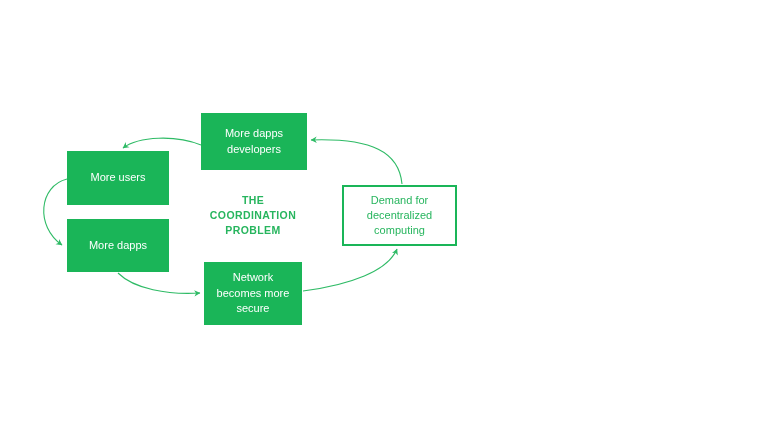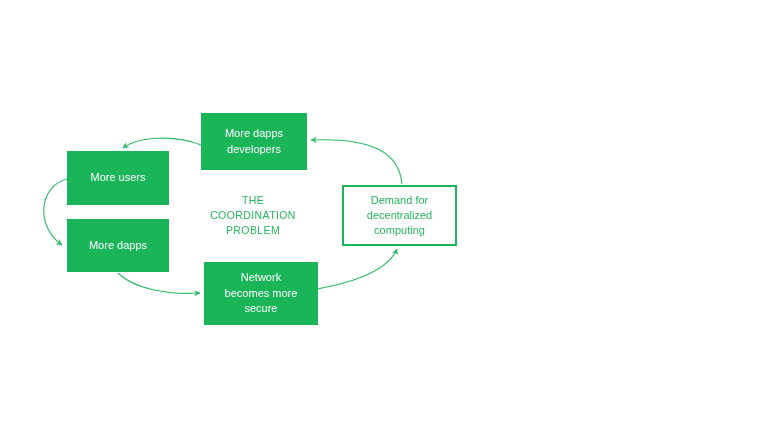--- a/index.html
+++ b/index.html
@@ -50,33 +50,33 @@
   .box.outlined {
     background: var(--bg, #ffffff);
     border: 2px solid var(--green, #1ab558);
     color: var(--accent-text, #27b55e);
     font-weight: normal;
     line-height: 15px;
   }
   .box-dapps   { left: 201px; top: 113px; width: 106px; height: 57px; }
   .box-users   { left: 67px;  top: 151px; width: 102px; height: 54px; }
   .box-nodes   { left: 67px;  top: 219px; width: 102px; height: 53px; }
-  .box-network { left: 204px; top: 262px; width: 114px;  height: 63px; }
+  .box-network { left: 204px; top: 262px; width: 98px;  height: 63px; }
   .box-demand  { left: 342px; top: 185px; width: 115px; height: 61px; }
   .center-label {
     position: absolute;
     left: 198px;
     top: 193px;
     width: 110px;
     text-align: center;
     white-space: pre-line;
     color: var(--accent-text, #27b55e);
     font-size: 10.5px;
     line-height: 15px;
-    font-weight: 400;
+    font-weight: 700;
     letter-spacing: 0.4px;
   }
 </style>
 </head>
 <body>
 
 <div class="stage">
 
   <svg class="arrows" viewBox="0 0 780 438">
     <defs>

